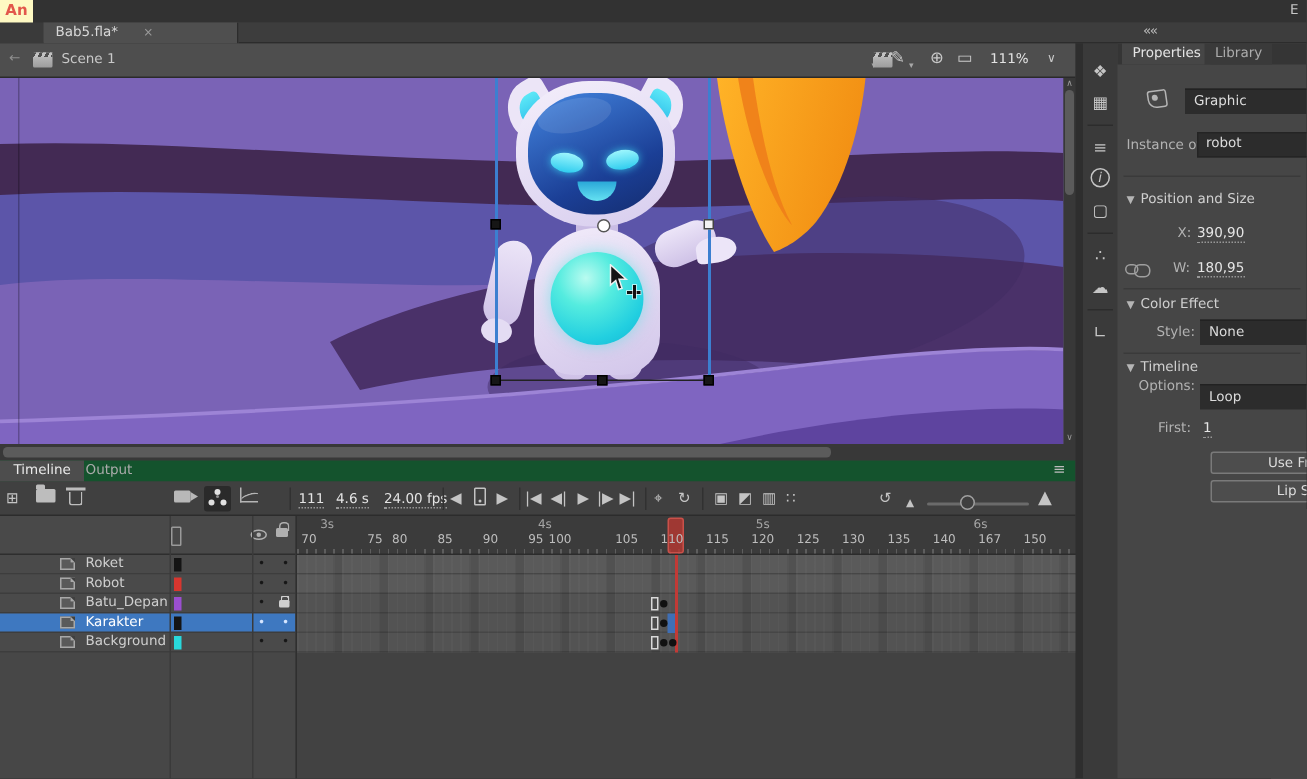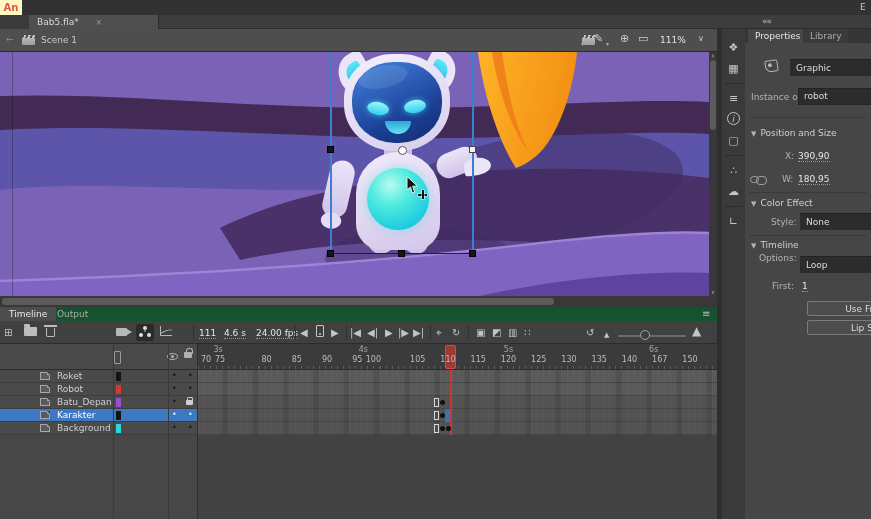--- a/index.html
+++ b/index.html
@@ -341,21 +341,21 @@
           <span class="swatch" style="background: rgb(40, 216, 220);"></span>
           <span class="dot" style="left: 172px;">•</span>
           <span class="dot" style="left: 188px;">•</span>
         </div>
       </div>
     <div id="tl-frames">
       <div id="ruler">
           <div class="ticks"></div>
           <div id="ph-marker" style="left: 247px;"></div>
           <span class="rnum" style="left: -1px;">70</span>
-          <span class="rnum" style="left: 13px;">75</span>
+          <span class="rnum" style="left: 43px;">75</span>
           <span class="rnum" style="left: 59.5px;">80</span>
           <span class="rnum" style="left: 89.75px;">85</span>
           <span class="rnum" style="left: 120px;">90</span>
           <span class="rnum" style="left: 150.25px;">95</span>
           <span class="rnum" style="left: 165px; text-align: right;">100</span>
           <span class="rnum" style="left: 210.75px;">105</span>
           <span class="rnum" style="left: 241px;">110</span>
           <span class="rnum" style="left: 271.25px;">115</span>
           <span class="rnum" style="left: 301.5px;">120</span>
           <span class="rnum" style="left: 331.75px;">125</span>

